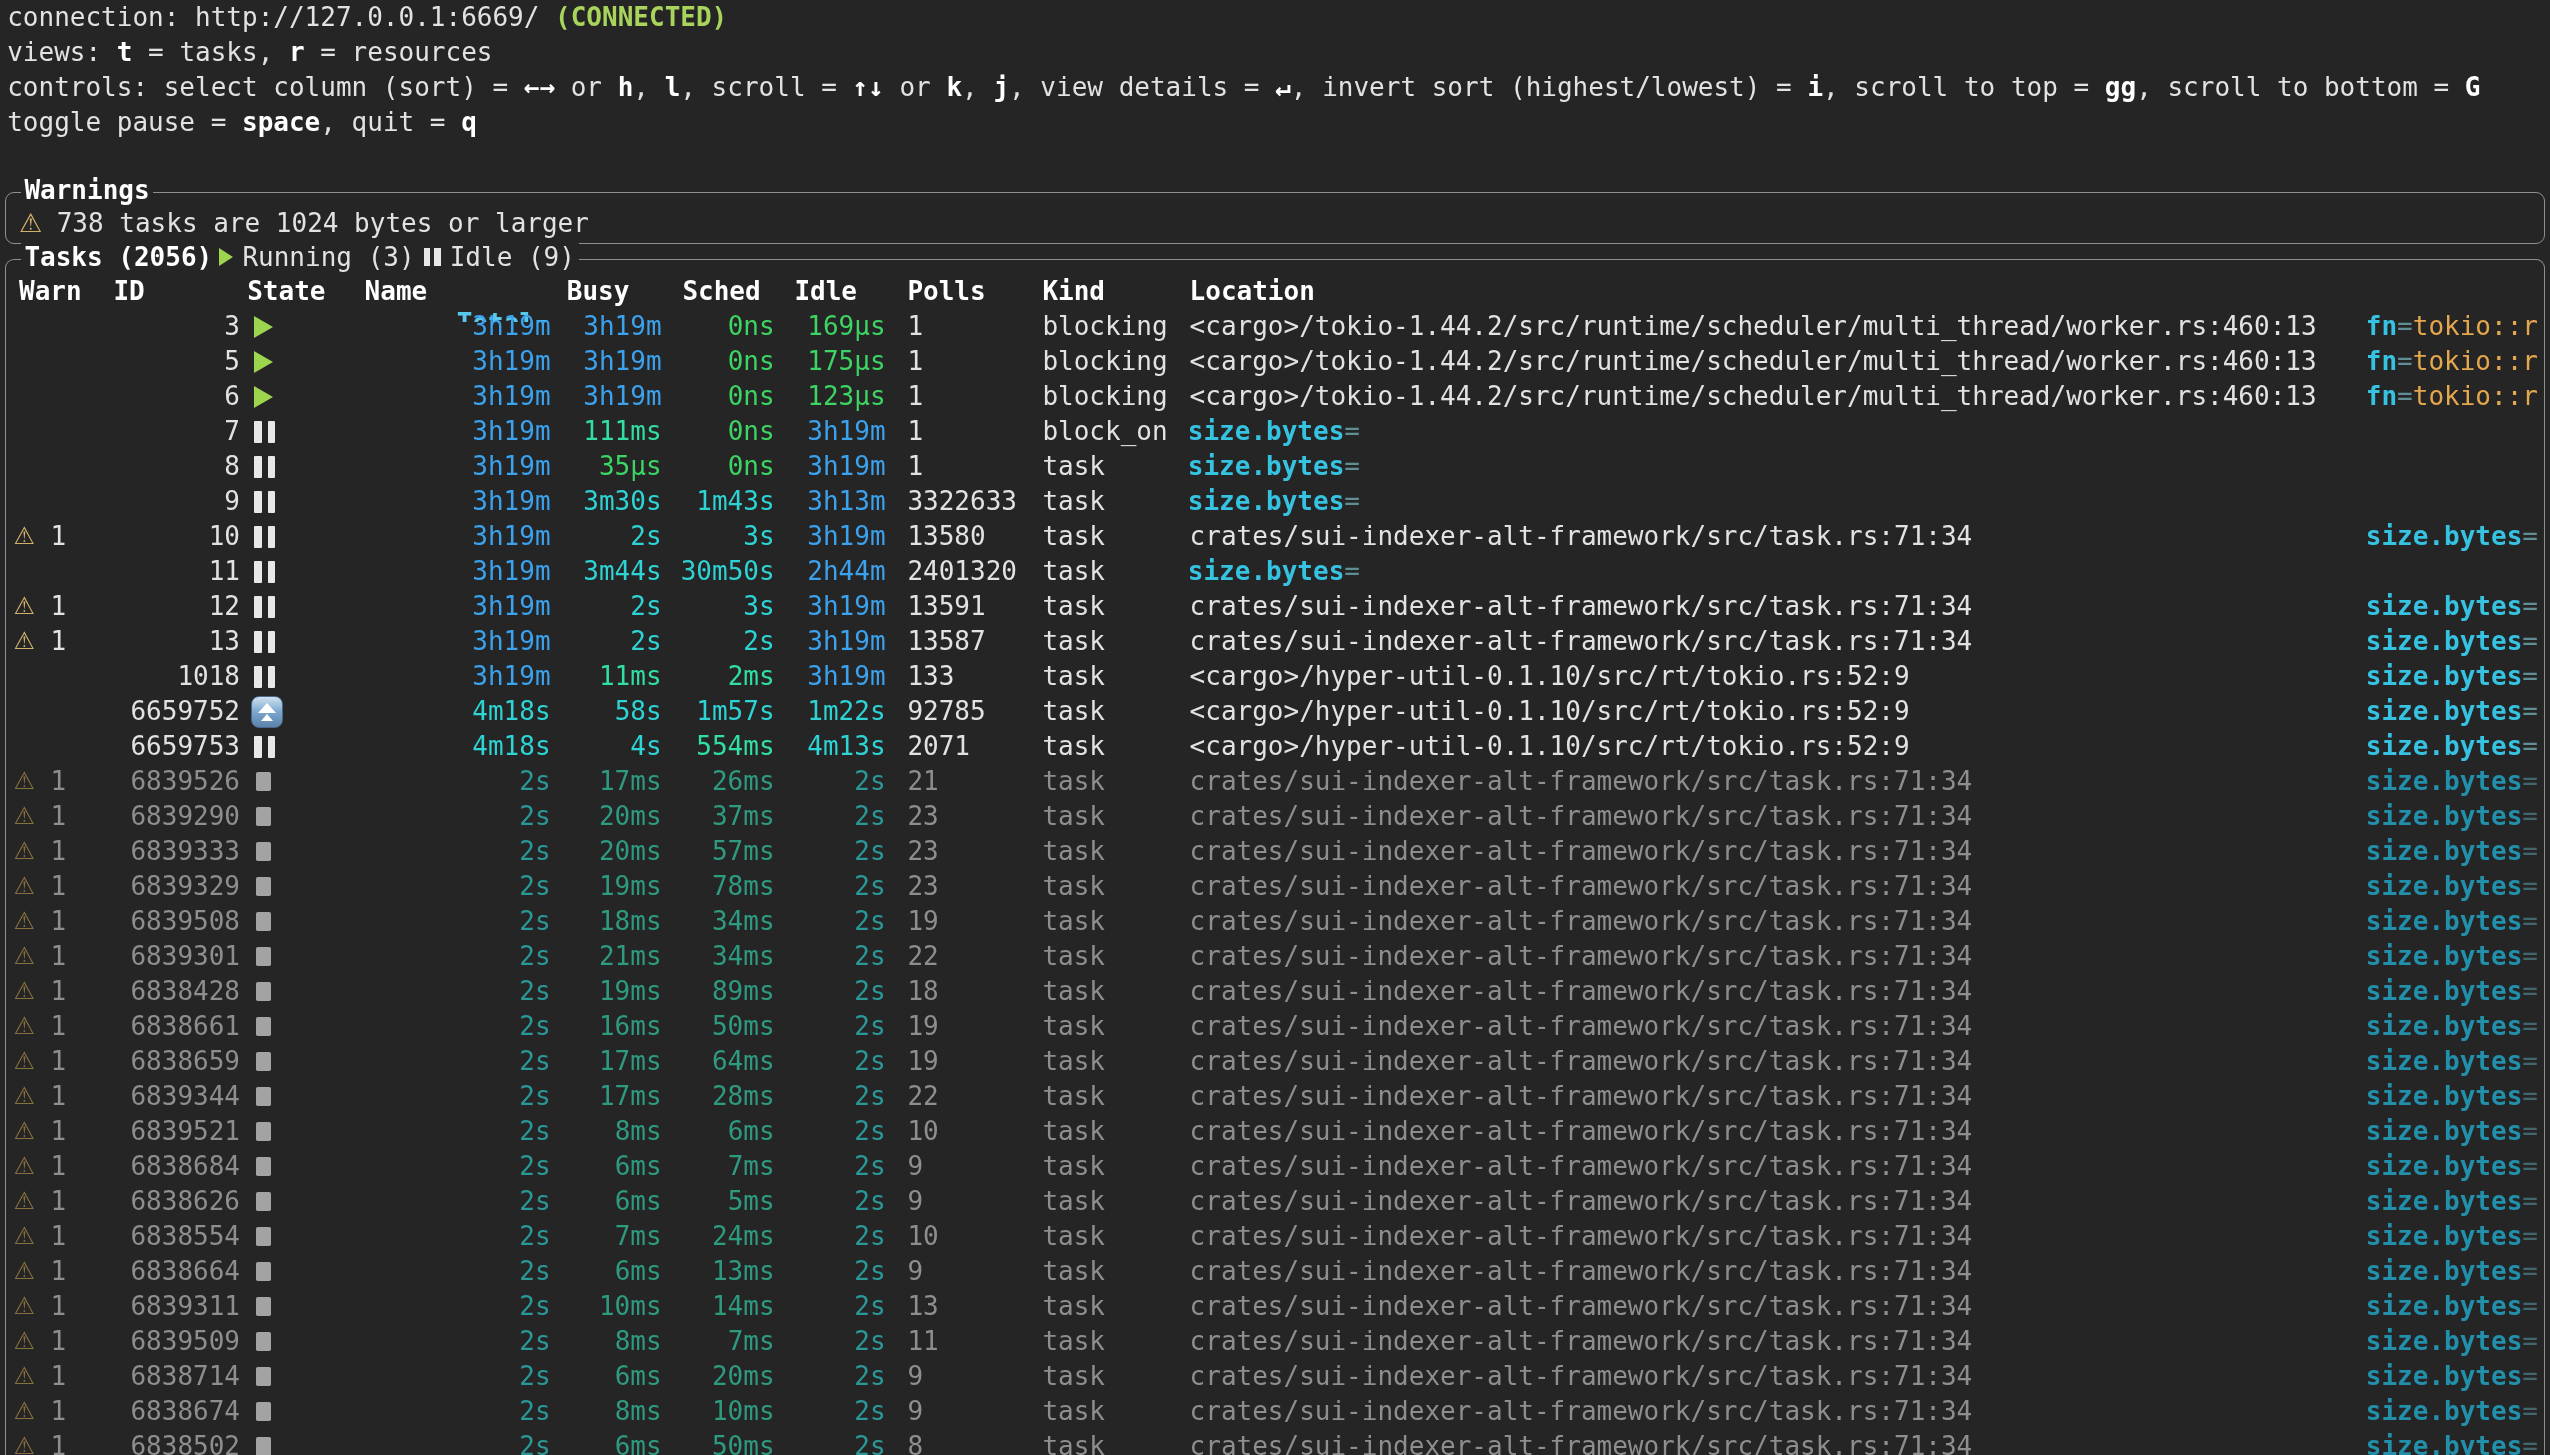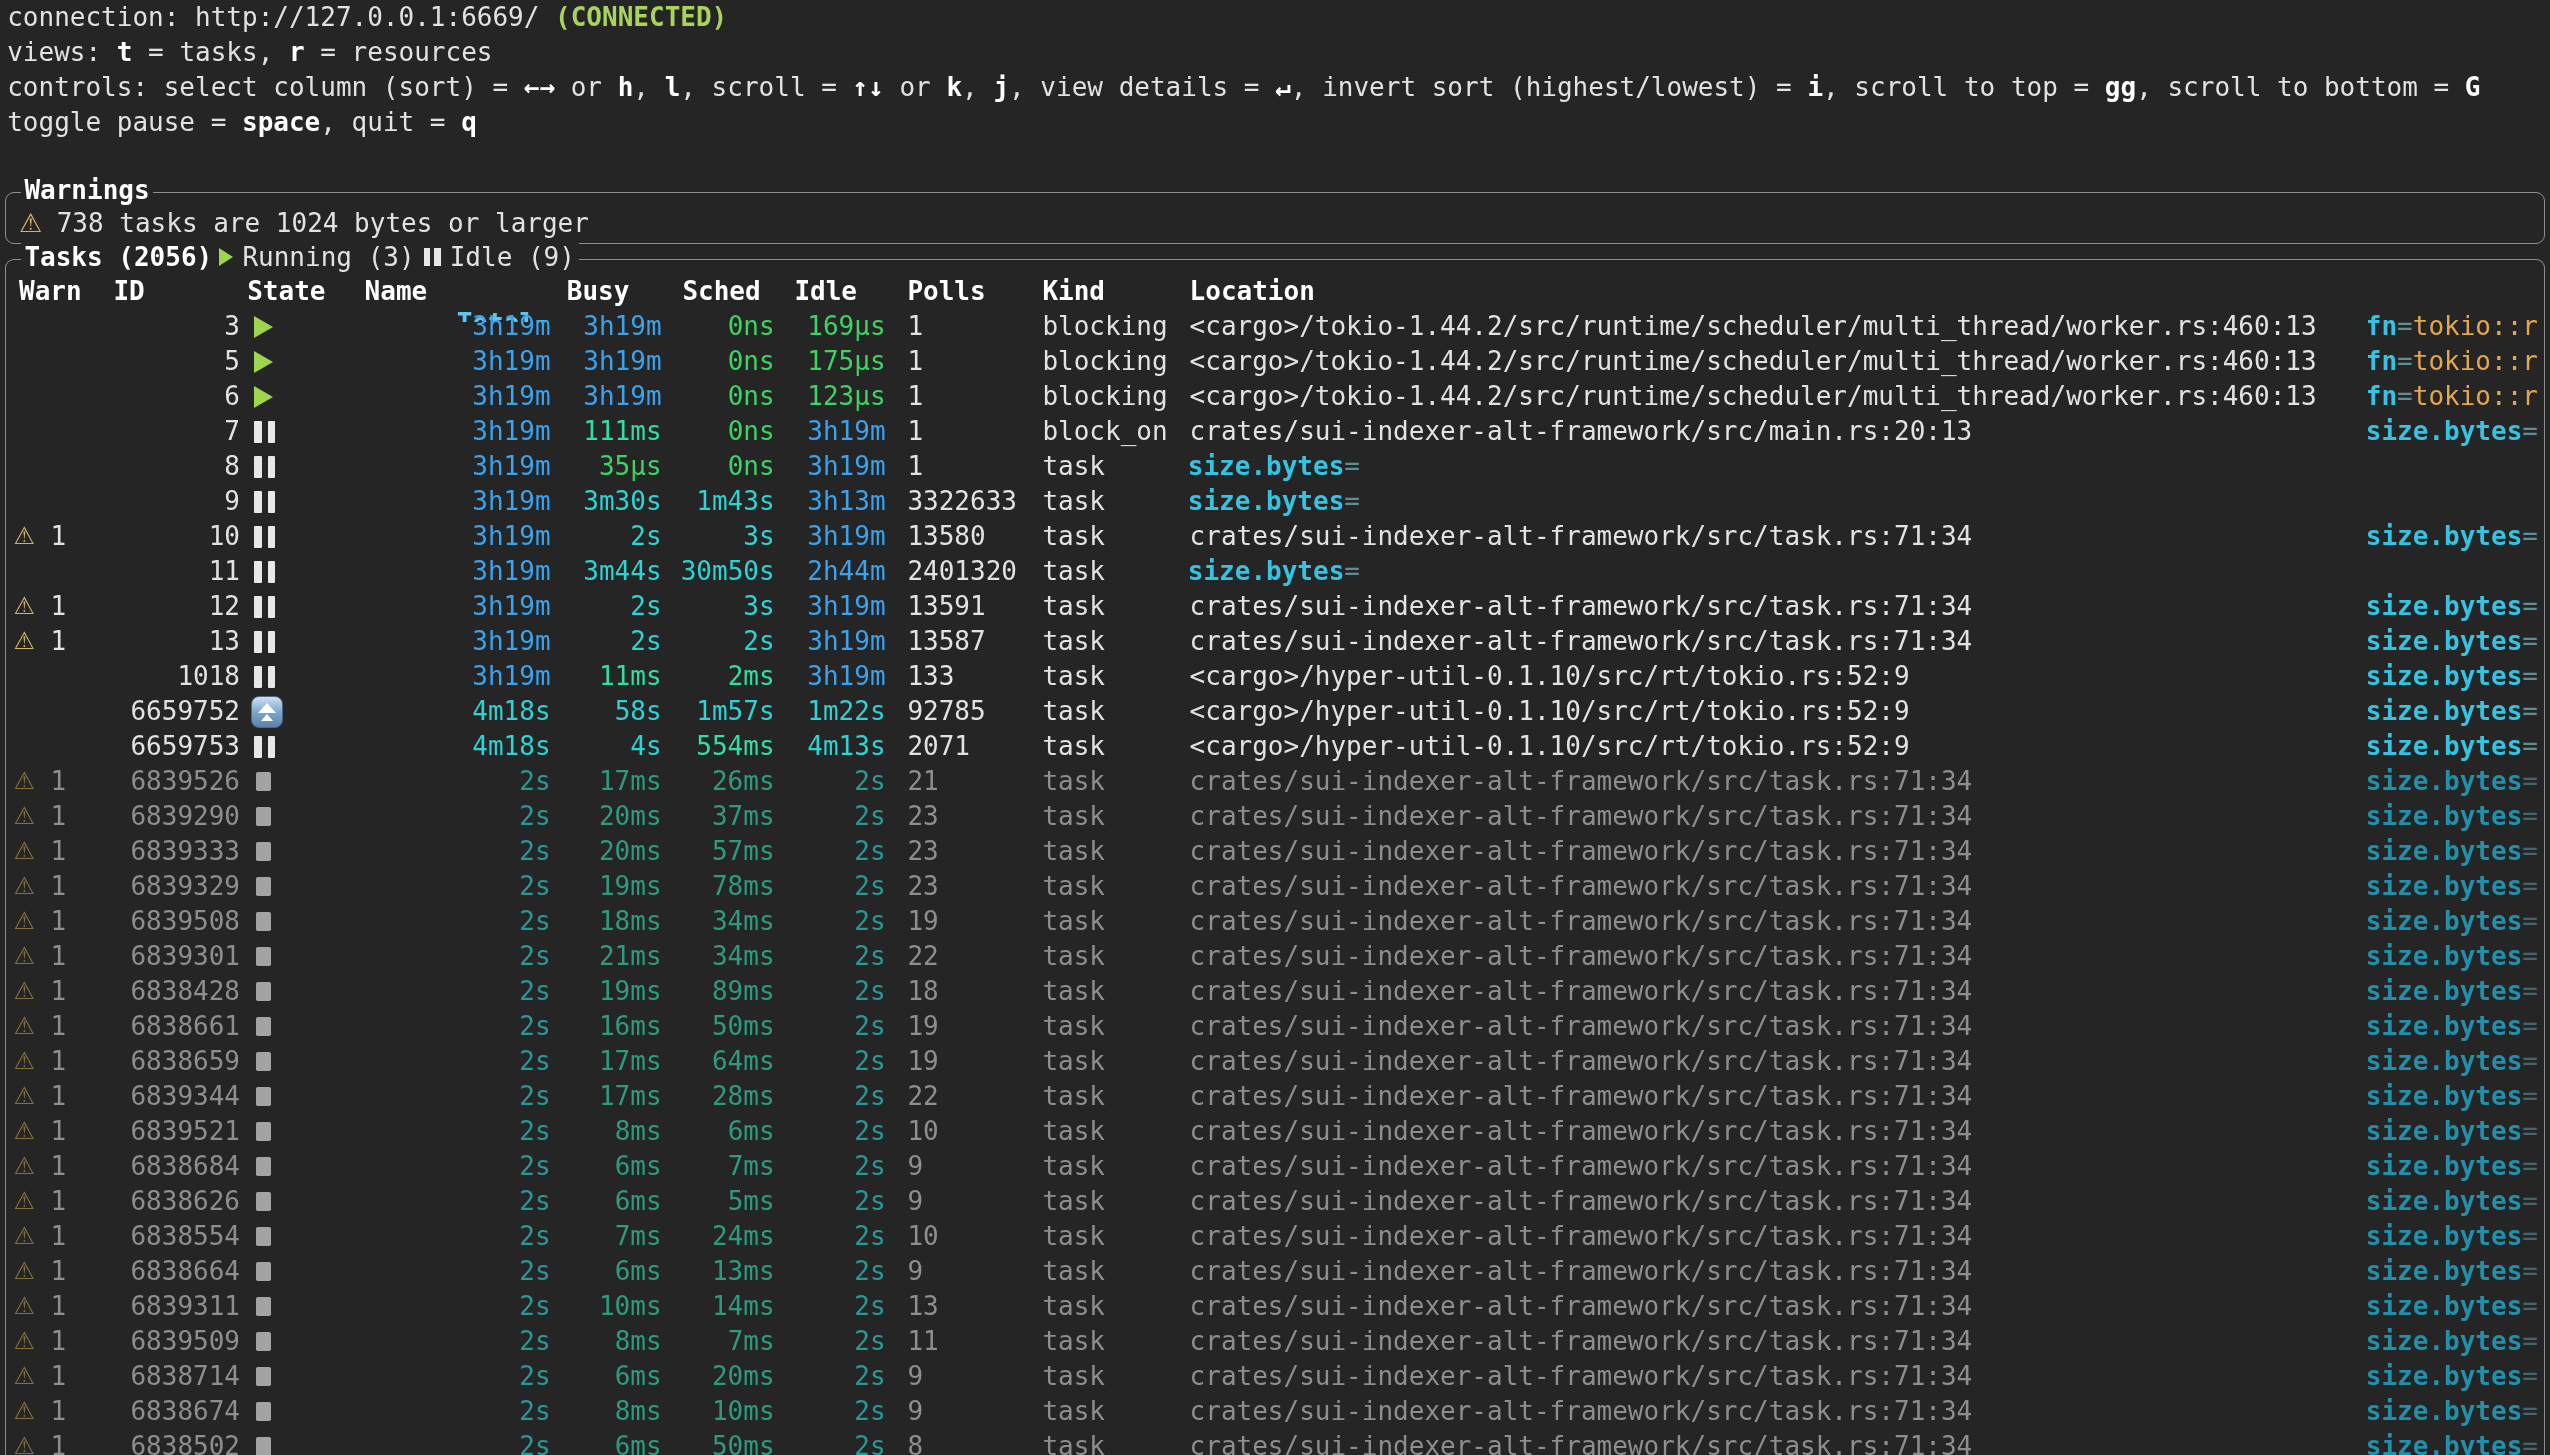--- a/index.html
+++ b/index.html
@@ -180,21 +180,20 @@
             <i></i>
           </span>
         </div>
         <div class="cell c-name"></div>
         <div class="cell c-total"><span class="d-blue">3h19m</span></div>
         <div class="cell c-busy"><span class="d-teal">111ms</span></div>
         <div class="cell c-sched"><span class="d-green">0ns</span></div>
         <div class="cell c-idle"><span class="d-blue">3h19m</span></div>
         <div class="cell c-polls">1</div>
         <div class="cell c-kind">block_on</div>
-        <div class="cell c-location">crates/sui-indexer-alt-framework/src/main.rs:20:13</div>
         <div class="cell c-fields"><span class="fkey">size.bytes</span><span class="feq">=</span></div>
       </div>
       <div class="grid trow">
         <div class="cell c-warn"></div>
         <div class="cell c-id">8</div>
         <div class="cell c-state">
           <span class="icon-pause">
             <i></i>
             <i></i>
           </span>

